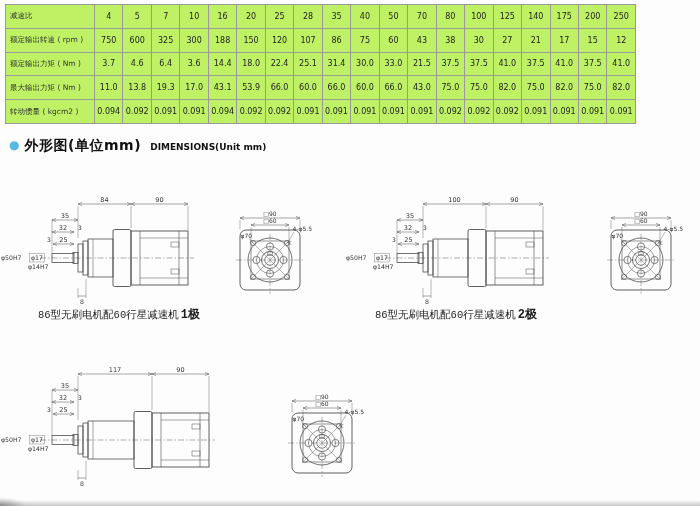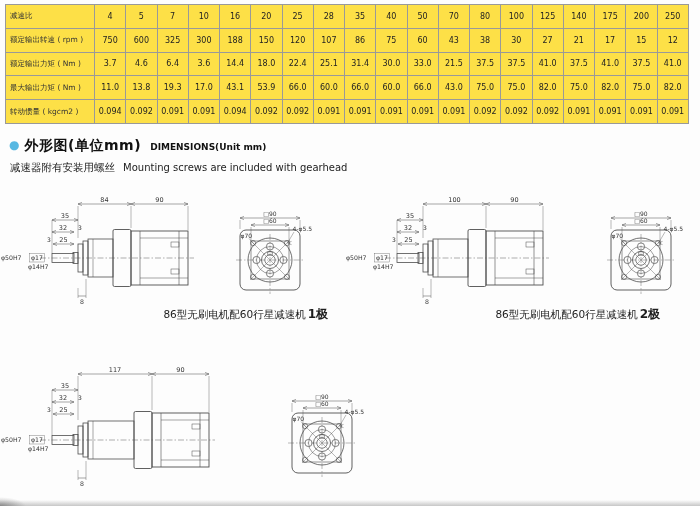--- a/index.html
+++ b/index.html
@@ -1,37 +1,37 @@
 <!DOCTYPE html>
 <html><head>
 <meta charset="utf-8">
 <style>
   html,body{margin:0;padding:0;}
   body{width:700px;height:506px;background:#e9e9e9;font-family:"DejaVu Sans",sans-serif;}
   .page{position:relative;width:700px;height:506px;background:#fdfdfd;overflow:hidden;}
 
   
-  .spec-table{position:absolute;left:5px;top:4px;width:684px;border-collapse:collapse;table-layout:fixed;
-              border:1px solid #777;background:#fde047;}
+  .spec-table{position:absolute;left:5px;top:4px;width:631px;border-collapse:collapse;table-layout:fixed;
+              border:1px solid #777;background:#bef264;}
   .spec-table td{border:1px solid #999;height:22.8px;font-size:8px;color:#222;text-align:center;
                  vertical-align:middle;padding:0;white-space:nowrap;overflow:hidden;}
   .spec-table td.rowlabel{text-align:left;padding-left:4px;font-size:7.5px;color:#333;}
 
   
   .section-header{position:absolute;left:9px;top:135px;white-space:nowrap;}
   .bullet{color:#57b8e2;font-size:12px;vertical-align:1px;}
   .title-cn{font-size:14px;font-weight:bold;color:#111;letter-spacing:0.5px;}
   .title-en{font-size:9px;font-weight:bold;color:#111;margin-left:4px;}
   .section-note{position:absolute;left:10px;top:156px;white-space:nowrap;}
   .note-cn{font-size:10.5px;color:#222;}
   .note-en{font-size:10px;color:#222;margin-left:3px;}
 
   .drawing{position:absolute;overflow:visible;}
 
-  .caption{position:absolute;text-align:right;font-size:10.5px;color:#1d1d1d;white-space:nowrap;}
+  .caption{position:absolute;text-align:left;font-size:10.5px;color:#1d1d1d;white-space:nowrap;font-family:Liberation Mono, monospace;}
   .caption b{font-size:12px;margin-left:2px;}
 
   .page-shadow{position:absolute;left:0;right:0;bottom:0;height:6px;
                background:linear-gradient(to bottom,rgba(255,255,255,0),rgba(110,110,110,0.38));}
   .page-shadow-corner{position:absolute;left:0;bottom:0;width:26px;height:9px;
                background:radial-gradient(ellipse at left bottom,rgba(60,60,60,0.45),rgba(60,60,60,0) 70%);}
 </style>
 </head>
 <body>
 
@@ -171,24 +171,20 @@
           <td>0.091</td>
           <td>0.091</td>
         </tr>
       </tbody>
   </table>
 
   <div class="section-header">
     <span class="bullet">●</span>
     <span class="title-cn">外形图(单位mm)</span>
     <span class="title-en">DIMENSIONS(Unit mm)</span>
-  </div>
-  <div class="section-note">
-    <span class="note-cn">减速器附有安装用螺丝</span>
-    <span class="note-en">Mounting screws are included with gearhead</span>
   </div>
 
   <svg id="drawing-0" class="drawing" style="left:0;top:190px" width="340" height="130">
       <line x1="40" y1="68" x2="194" y2="68" stroke="#4e4e4e" stroke-width="0.45" fill="none" stroke-dasharray="6 2 1.5 2"></line>
       <rect x="52" y="63.5" width="22" height="9" rx="0" stroke="#4e4e4e" stroke-width="0.8" fill="none"></rect>
       <rect x="73" y="62.5" width="5" height="11" rx="0" stroke="#4e4e4e" stroke-width="0.8" fill="none"></rect>
       <rect x="78" y="54" width="5" height="28" rx="0" stroke="#4e4e4e" stroke-width="0.8" fill="none"></rect>
       <rect x="83" y="51" width="5" height="34" rx="0" stroke="#4e4e4e" stroke-width="0.8" fill="none"></rect>
       <rect x="88" y="49" width="25" height="38" rx="0" stroke="#4e4e4e" stroke-width="0.8" fill="none"></rect>
       <line x1="93" y1="49" x2="93" y2="87" stroke="#4e4e4e" stroke-width="0.5" fill="none"></line>

